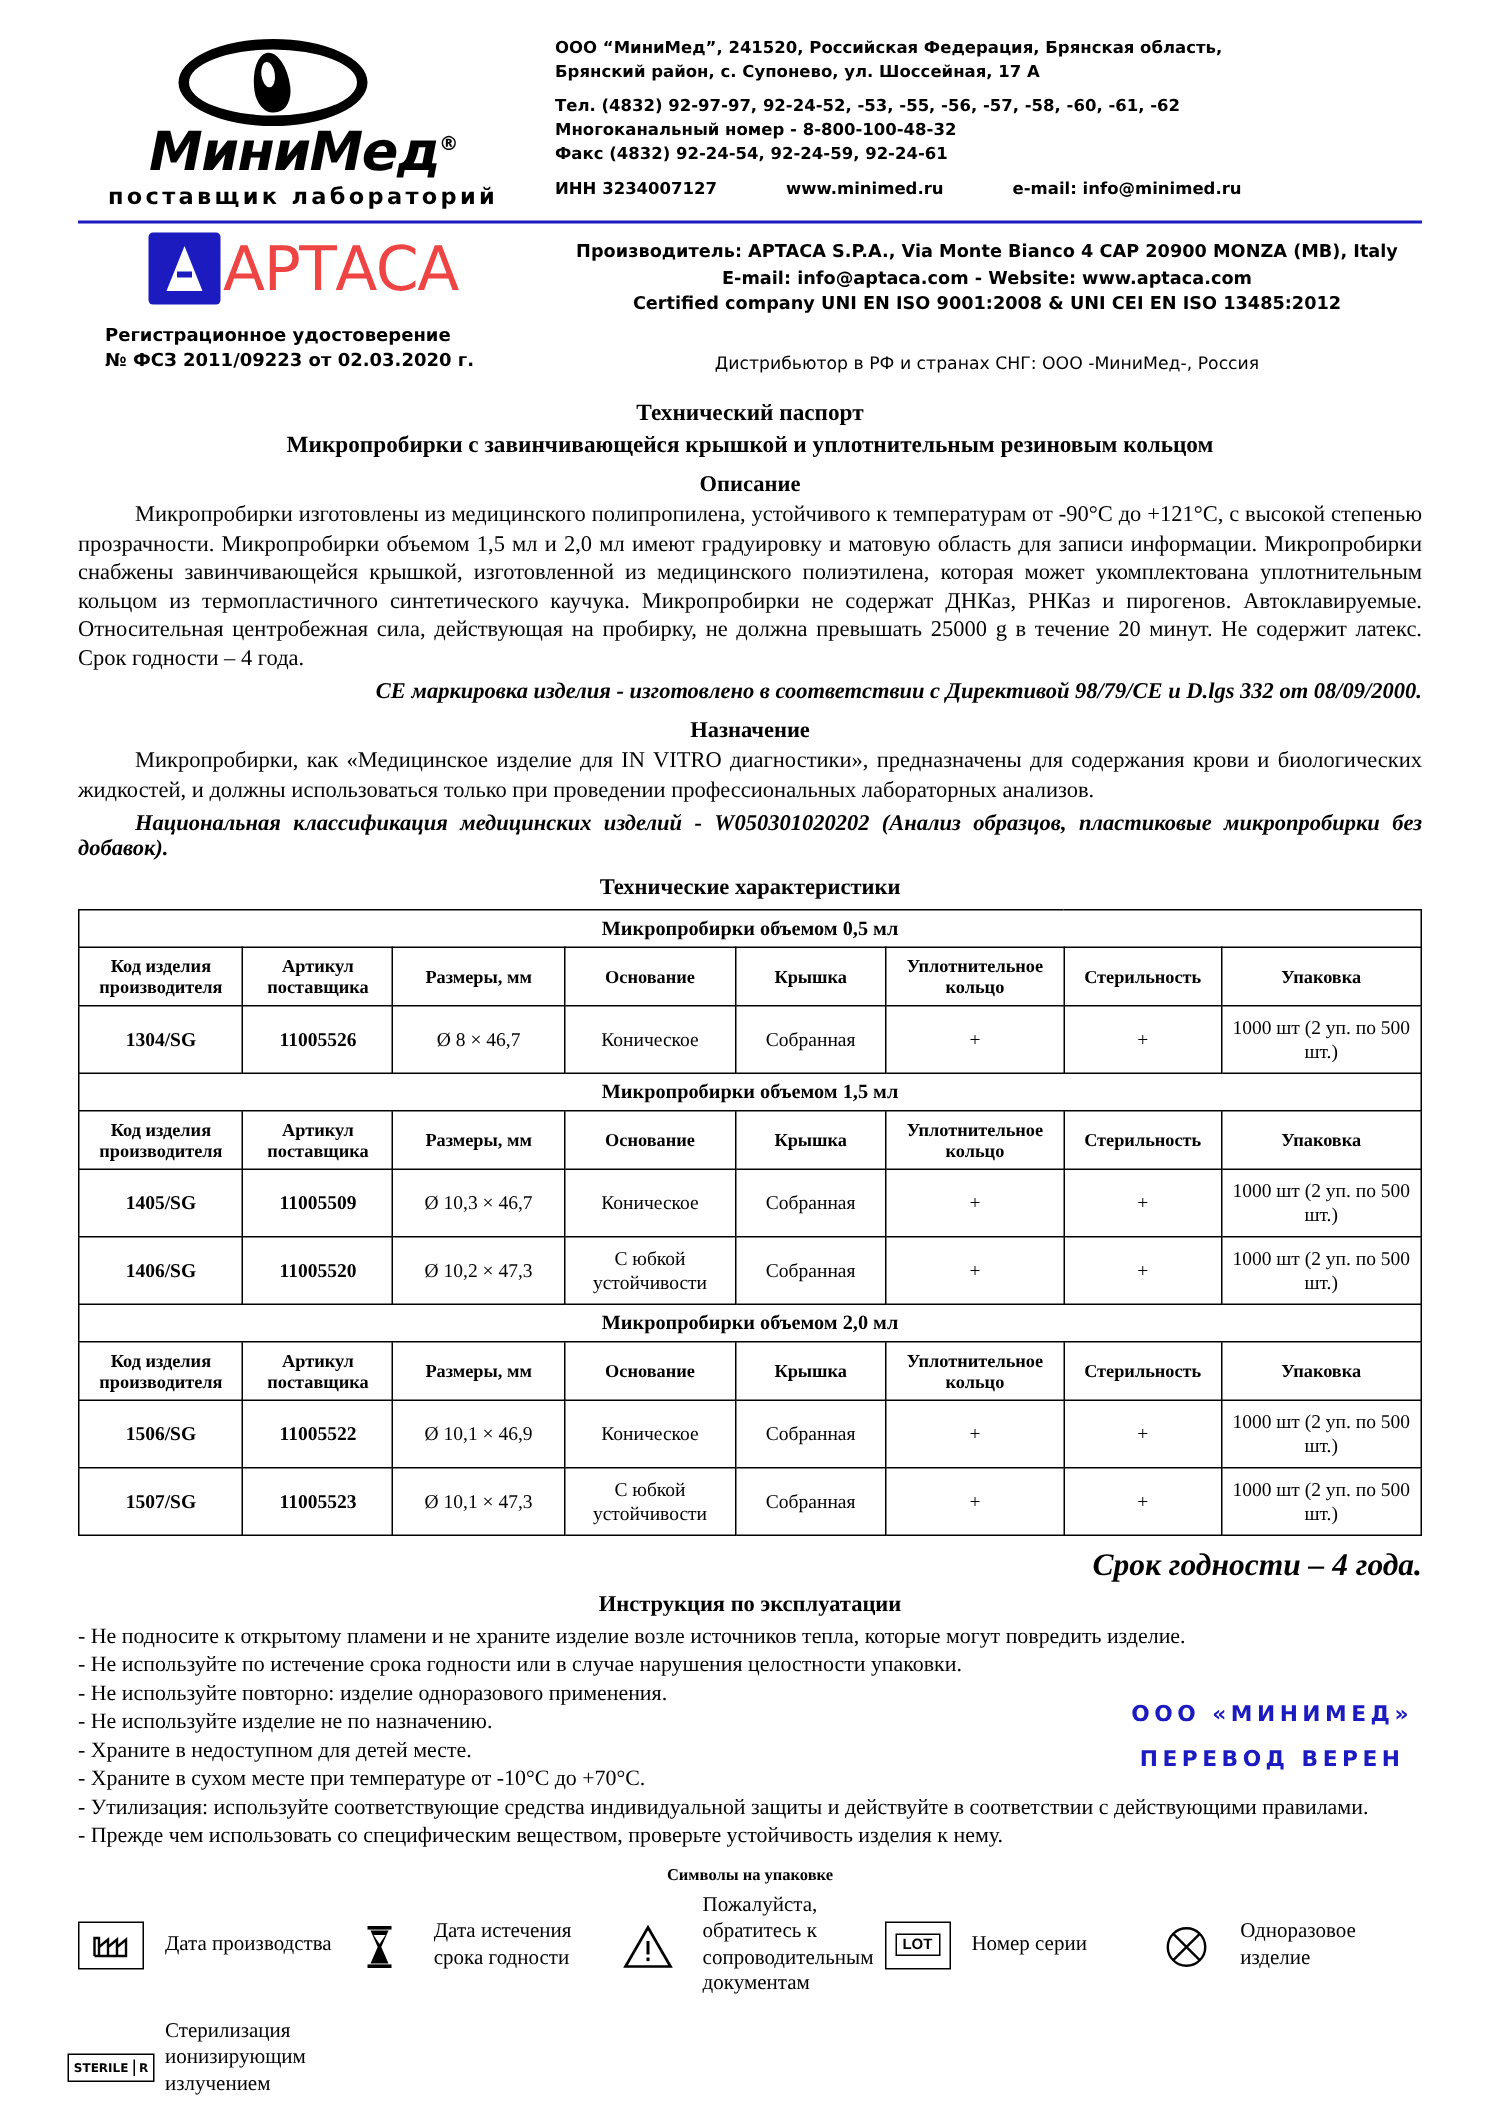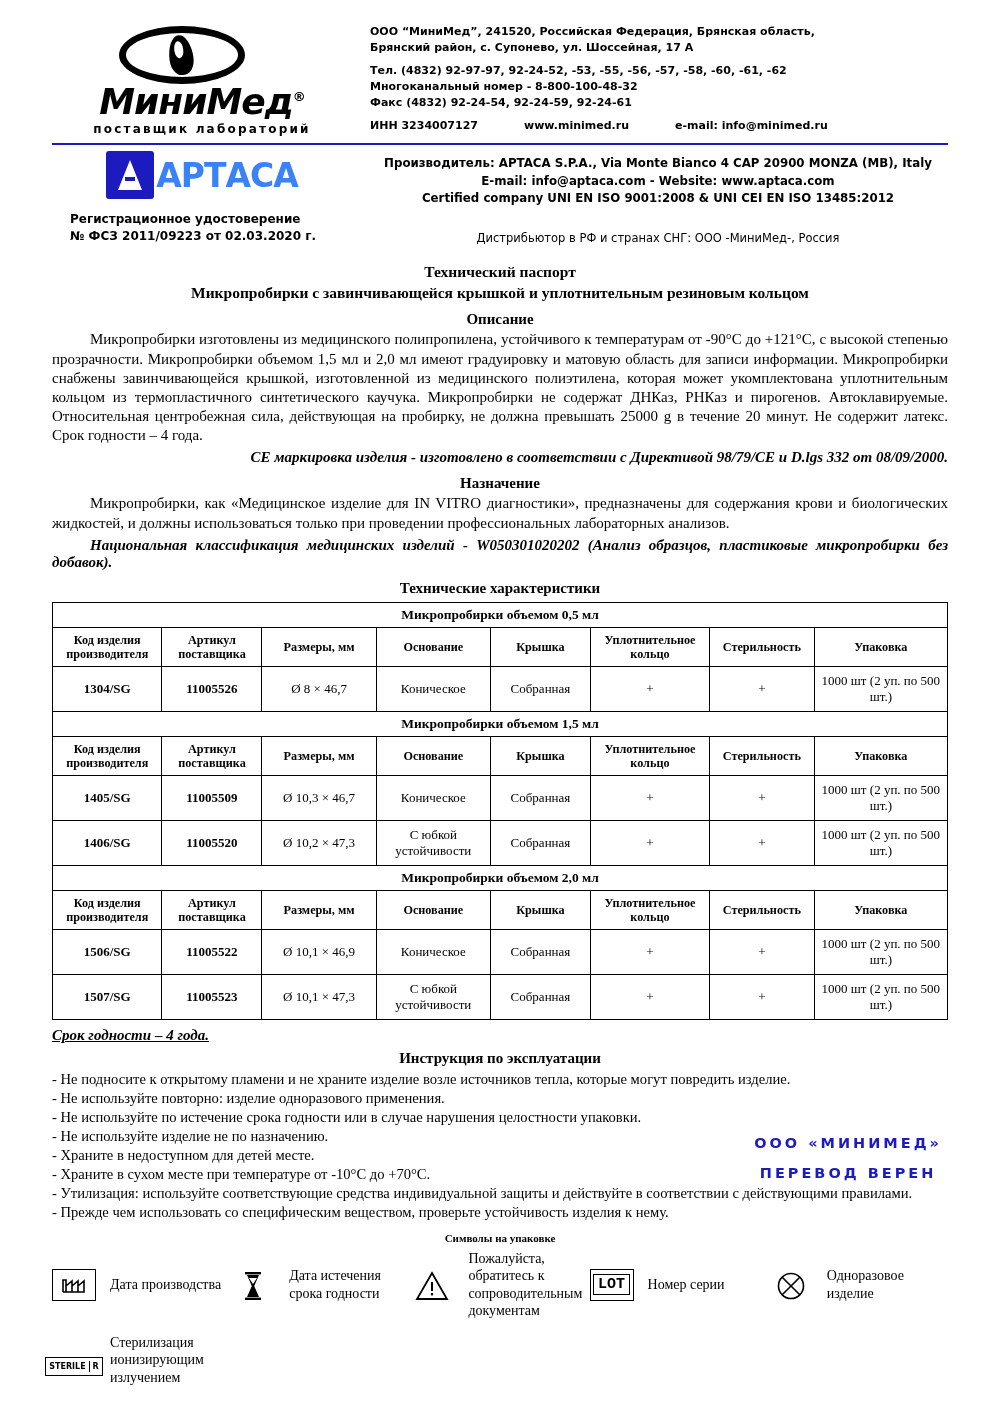--- a/index.html
+++ b/index.html
@@ -82,21 +82,21 @@
     position: relative;
     display: inline-block;
   }
   .logo-reg {
     font-size: 13px;
     vertical-align: super;
     font-style: normal;
   }
   .logo-sub {
     font-family: "DejaVu Sans", sans-serif;
-    font-size: 12px;
+    font-size: 15px;
     font-weight: bold;
     letter-spacing: 2.2px;
     margin-top: 2px;
   }
   .contact-block {
     flex: 1 1 auto;
     font-family: "DejaVu Sans", sans-serif;
     font-size: 11px;
     line-height: 1.45;
     font-weight: bold;
@@ -153,23 +153,23 @@
     content: "";
     position: absolute;
     left: 19px;
     top: 26px;
     width: 10px;
     height: 4px;
     background: #1b1bbf;
   }
   .aptaca-text {
     font-family: "DejaVu Sans", sans-serif;
-    font-size: 33px;
-    font-weight: bold;
-    color: #3b82f6;
+    font-size: 41px;
+    font-weight: normal;
+    color: #ef4444;
     letter-spacing: -1px;
     line-height: 1;
   }
   .reg-text {
     font-family: "DejaVu Sans", sans-serif;
     font-size: 12px;
     font-weight: bold;
     margin-top: 12px;
     line-height: 1.4;
     text-align: left;
@@ -268,26 +268,25 @@
   .col1 { width: 11.5%; }
   .col2 { width: 10.5%; }
   .col3 { width: 12%; }
   .col4 { width: 12%; }
   .col5 { width: 10.5%; }
   .col6 { width: 12.5%; }
   .col7 { width: 11%; }
   .col8 { width: 14%; }
 
   .shelf-life {
-    text-align: left;
+    text-align: right;
     font-weight: bold;
     font-style: italic;
-    font-size: 15px;
+    font-size: 21px;
     margin-top: 7px;
-    text-decoration: underline;
   }
 
   
   .instr-head {
     text-align: center;
     font-weight: bold;
     font-size: 15px;
     margin: 6px 0 3px 0;
   }
   ul.instr {
@@ -344,22 +343,22 @@
   .sym-plain {
     flex: 0 0 auto;
     width: 44px;
     height: 32px;
     display: flex;
     align-items: flex-end;
     justify-content: center;
   }
   .sym-label { line-height: 1.25; }
   .sym-lot {
-    font-family: Liberation Mono, monospace;
-    font-size: 15px;
+    font-family: Liberation Sans, sans-serif;
+    font-size: 10px;
     font-weight: bold;
     border: 1.2px solid #000;
     padding: 1px 4px;
   }
   .sterile-box {
     font-family: "DejaVu Sans", sans-serif;
     font-size: 8px;
     font-weight: bold;
     border: 1.5px solid #000;
     padding: 3px 3px;
@@ -537,22 +536,22 @@
         <td>1000 шт (2 уп. по 500 шт.)</td>
       </tr>
     </tbody>
   </table>
 
   <div class="shelf-life">Срок годности – 4 года.</div>
 
   <div class="instr-head">Инструкция по эксплуатации</div>
   <ul class="instr">
     <li>- Не подносите к открытому пламени и не храните изделие возле источников тепла, которые могут повредить изделие.</li>
+    <li>- Не используйте по истечение срока годности или в случае нарушения целостности упаковки.</li>
     <li>- Не используйте повторно: изделие одноразового применения.</li>
-    <li>- Не используйте по истечение срока годности или в случае нарушения целостности упаковки.</li>
     <li>- Не используйте изделие не по назначению.</li>
     <li>- Храните в недоступном для детей месте.</li>
     <li>- Храните в сухом месте при температуре от -10°С до +70°С.</li>
     <li>- Утилизация: используйте соответствующие средства индивидуальной защиты и действуйте в соответствии с действующими правилами.</li>
     <li>- Прежде чем использовать со специфическим веществом, проверьте устойчивость изделия к нему.</li>
   </ul>
 
   <div class="stamp">
     <div>ООО «МИНИМЕД»</div>
     <div>ПЕРЕВОД ВЕРЕН</div>

